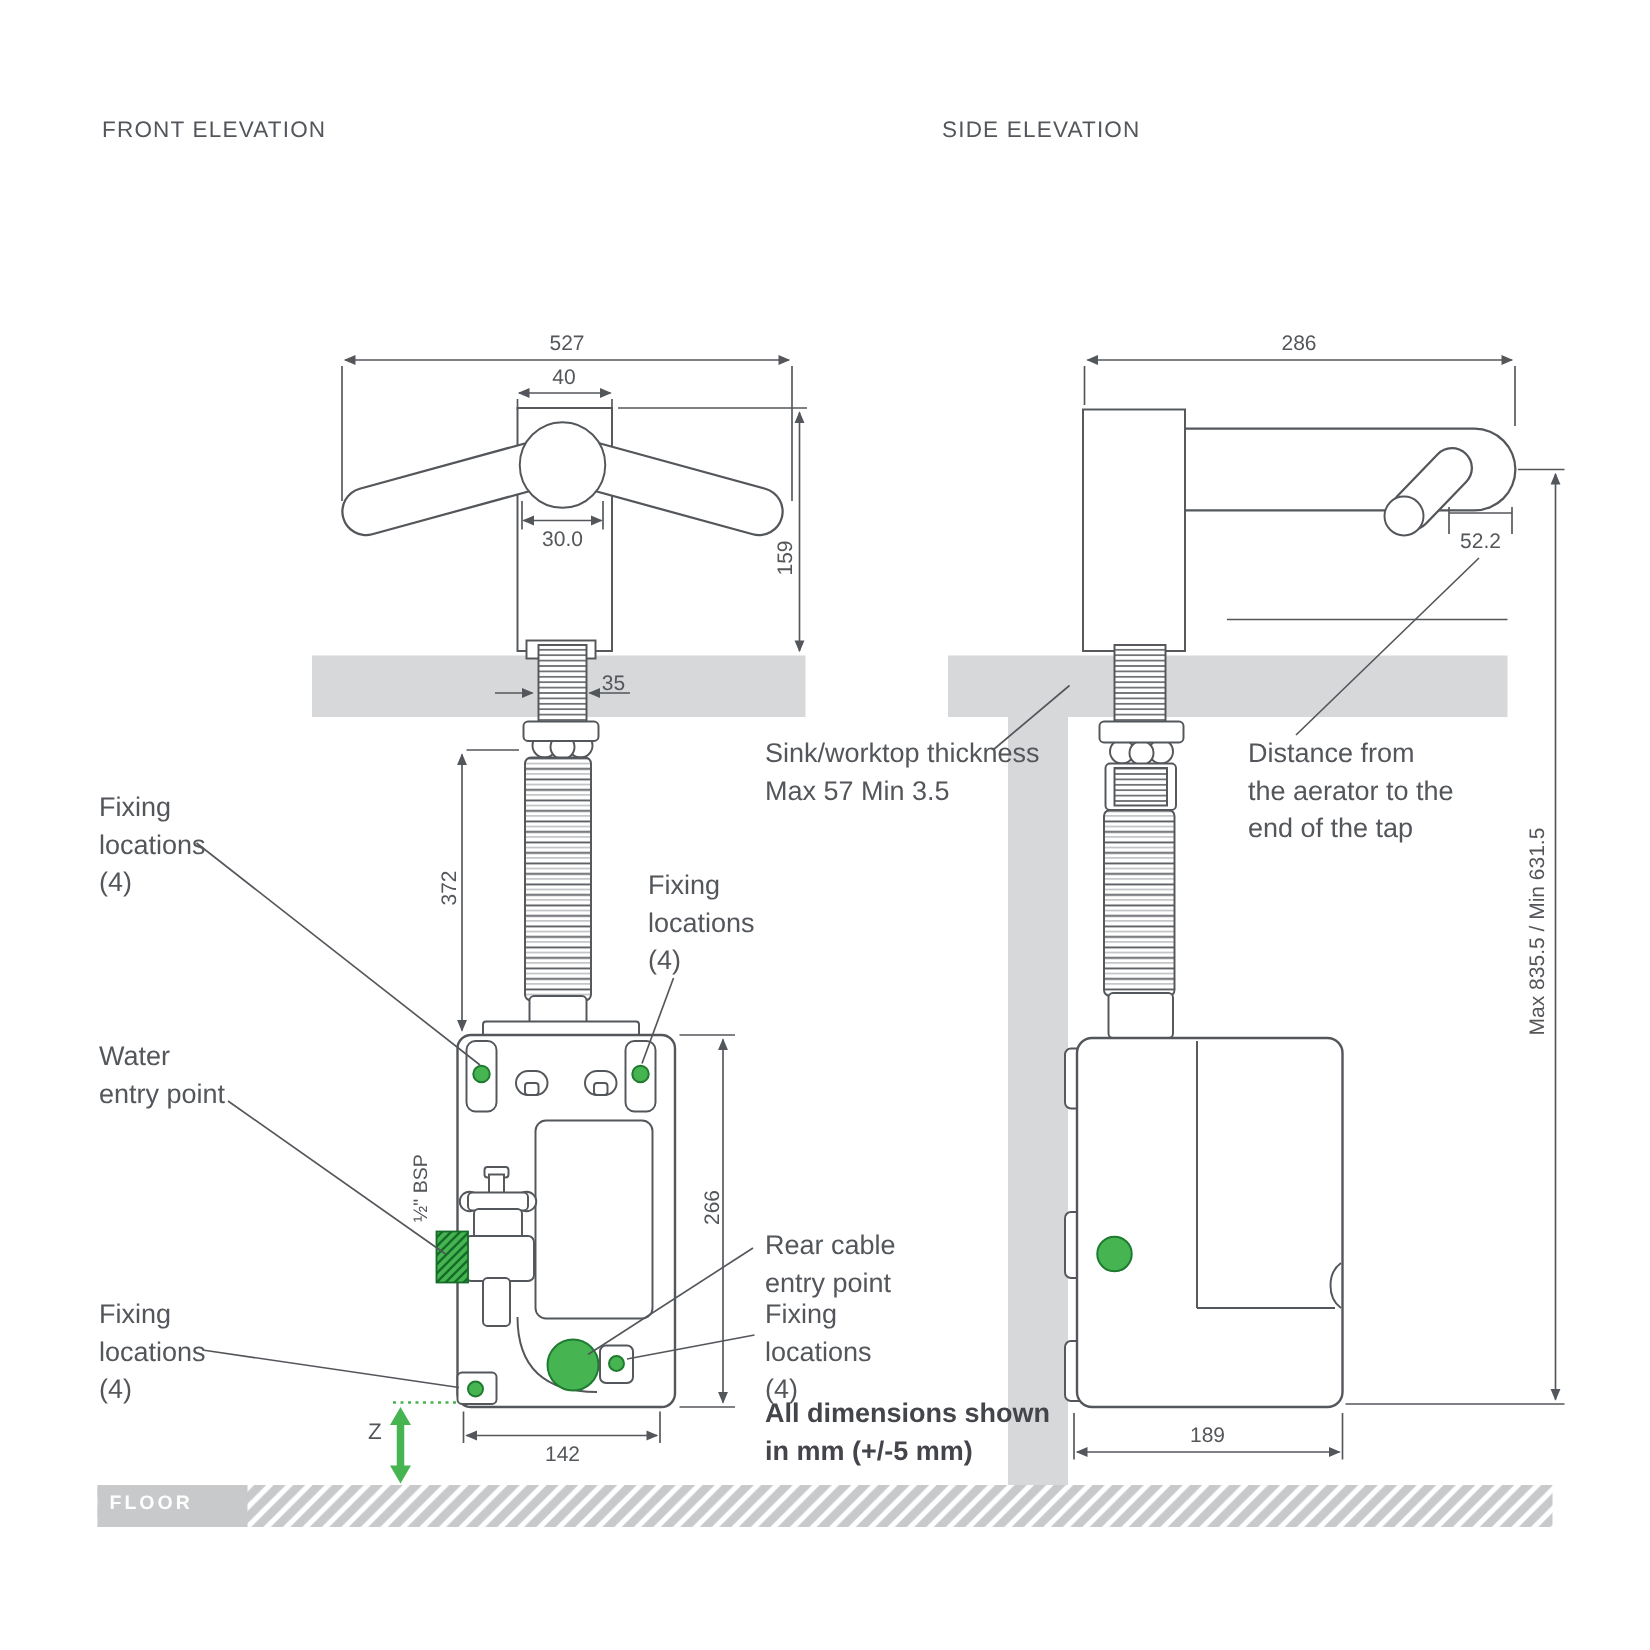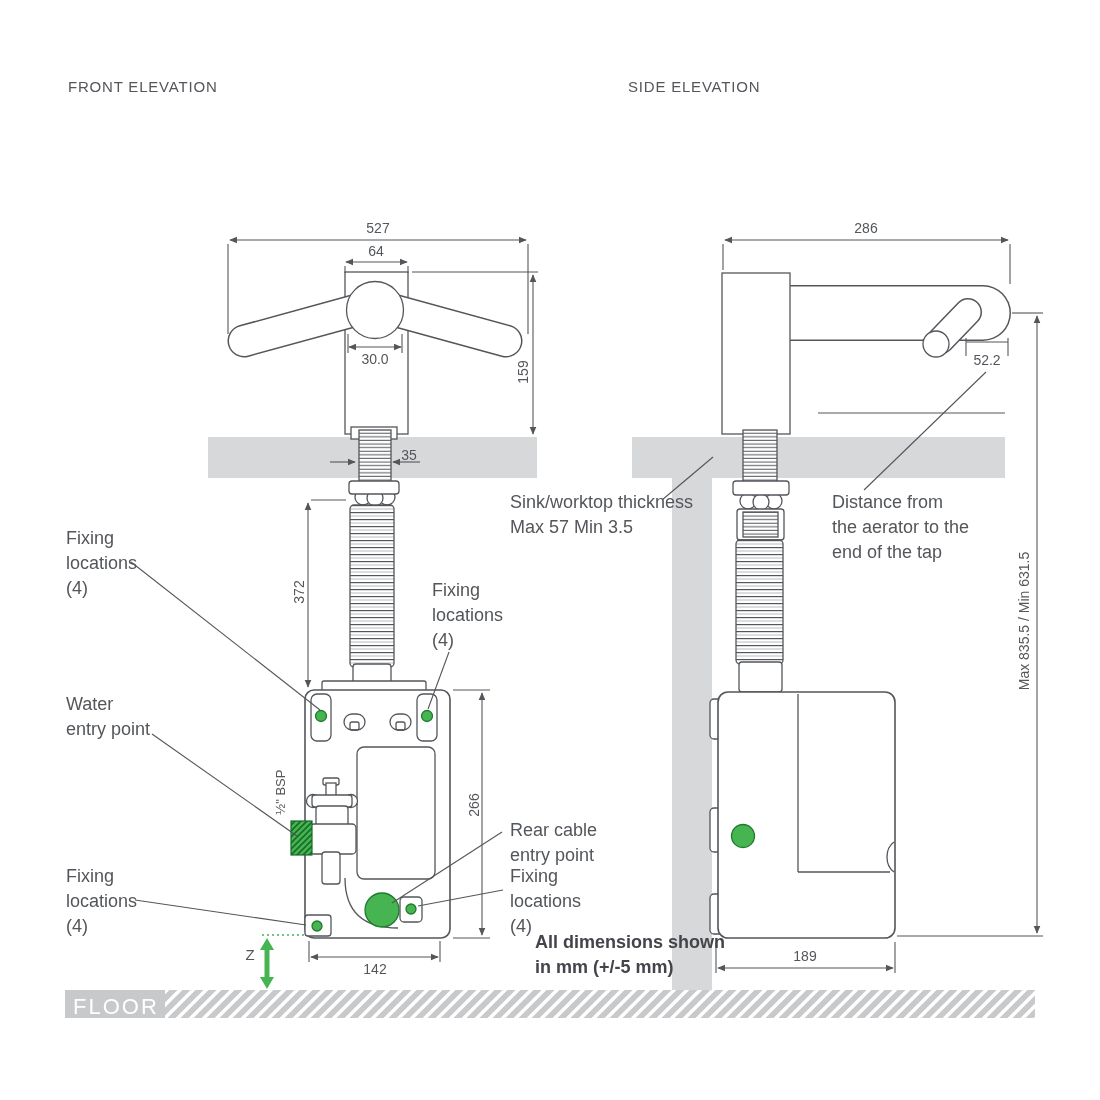--- a/index.html
+++ b/index.html
@@ -4,22 +4,22 @@
 <style>
   html,body{margin:0;padding:0;background:#ffffff;}
   #canvas{position:relative;width:1100px;height:1100px;background:#fff;overflow:hidden;
           font-family:"Liberation Sans",sans-serif;border-radius:21px;}
   #art{position:absolute;left:0;top:0;z-index:1;}
   .lbl{position:absolute;z-index:3;font-size:18px;line-height:1.4;color:var(--line);
        white-space:pre-line;}
   .dim{position:absolute;z-index:3;font-size:14px;color:var(--line);text-align:center;}
   .rot{transform:rotate(-90deg);}
   .ttl{position:absolute;z-index:3;font-size:15px;letter-spacing:.8px;color:var(--line);}
-  .note{font-weight:700;color:#43454a;margin-left:25px;}
-  .floor-lbl{position:absolute;z-index:3;font-size:22px;letter-spacing:2px;color:#ffffff;}
+  .note{font-weight:700;color:#43454a;}
+  .floor-lbl{position:absolute;z-index:3;font-size:13px;letter-spacing:2px;color:#ffffff;font-weight:bold;}
   
   .ln{stroke:var(--line);stroke-width:1.3;fill:none;}
   .wh{stroke:var(--line);stroke-width:1.3;fill:#fff;}
   .wh2{stroke:var(--line);stroke-width:1.6;fill:#fff;}
   .pat{stroke:var(--line);stroke-width:1.3;}
   .thick{stroke:var(--line);fill:none;stroke-linecap:round;}
   .thickw{stroke:#fff;fill:none;stroke-linecap:round;}
   .surf{fill:var(--surface);}
   .grn{fill:var(--green);stroke:var(--green_dark);stroke-width:1.3;}
   .gfill{fill:var(--green);}
@@ -201,21 +201,21 @@
     <polygon points="267,938 260,950 274,950" class="gfill"></polygon>
     <polygon points="267,989 260,977 274,977" class="gfill"></polygon>
     <line x1="267" y1="948" x2="267" y2="979" class="gthick"></line>
   </g>
 </svg>
 
 <div class="ttl" style="left:68px;top:78px">FRONT ELEVATION</div>
 <div class="ttl" style="left:628px;top:78px">SIDE ELEVATION</div>
 
 <div class="dim" style="left:348px;top:220px;width:60px">527</div>
-<div class="dim" style="left:356px;top:243px;width:40px">64</div>
+<div class="dim" style="left:356px;top:243px;width:40px">40</div>
 <div class="dim" style="left:350px;top:351px;width:50px">30.0</div>
 <div class="dim rot" style="left:501px;top:364px;width:44px">159</div>
 <div class="dim" style="left:392px;top:447px;width:34px">35</div>
 <div class="dim rot" style="left:277px;top:584px;width:44px">372</div>
 <div class="dim rot" style="left:452px;top:797px;width:44px">266</div>
 <div class="dim" style="left:350px;top:961px;width:50px">142</div>
 <div class="dim" style="left:240px;top:946px;width:20px;font-size:15px">Z</div>
 
 <div class="dim" style="left:836px;top:220px;width:60px">286</div>
 <div class="dim" style="left:962px;top:352px;width:50px">52.2</div>

